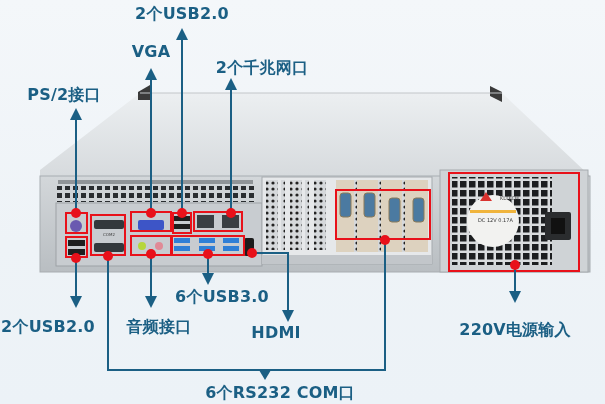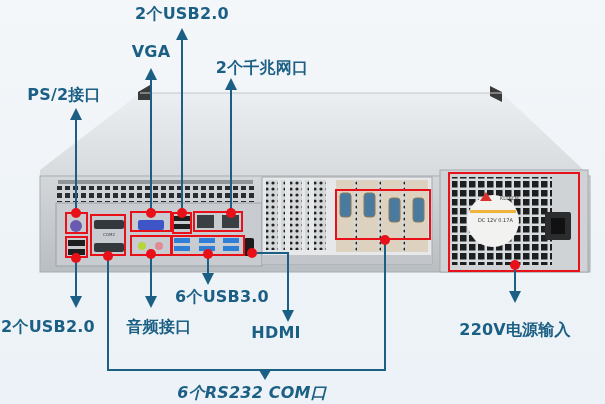--- a/index.html
+++ b/index.html
@@ -187,16 +187,16 @@
 </svg>
 
 <div class="label" style="left:182px; top:6px;">2个USB2.0</div>
 <div class="label" style="left:151px; top:44px;text-align:center;">VGA</div>
 <div class="label" style="left:262px; top:60px;">2个千兆网口</div>
 <div class="label" style="left:64px; top:87px;">PS/2接口</div>
 <div class="label" style="left:48px; top:319px;">2个USB2.0</div>
 <div class="label" style="left:153px; top:319px;margin-left:6px;">音频接口</div>
 <div class="label" style="left:222px; top:289px;">6个USB3.0</div>
 <div class="label" style="left:276px; top:325px;">HDMI</div>
-<div class="label" style="left:252px; top:385px;font-style:italic;">6个RS232 COM口</div>
+<div class="label" style="left:280px; top:385px;">6个RS232 COM口</div>
 <div class="label" style="left:515px; top:322px;">220V电源输入</div>
 
 </div>
 
 </body></html>

